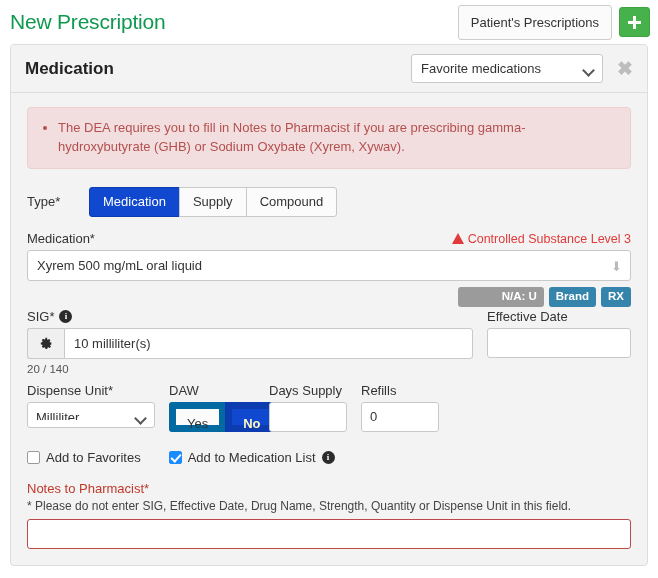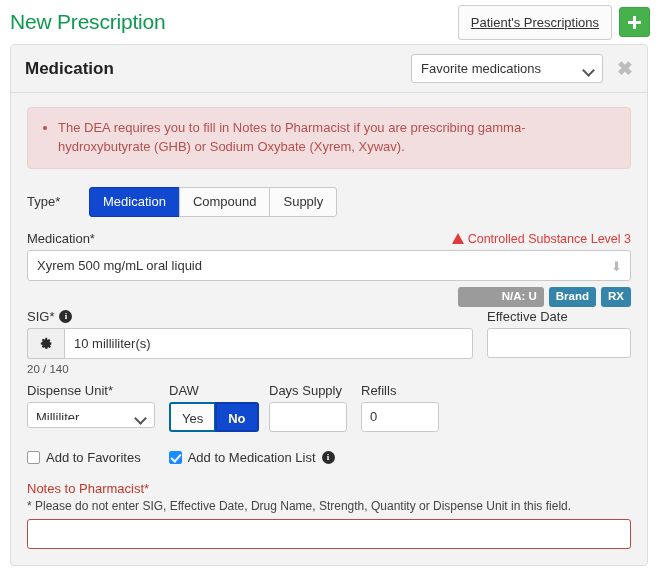--- a/index.html
+++ b/index.html
@@ -41,21 +41,20 @@
     background: #fbfbfb;
     border: 1px solid #cccccc;
     border-radius: 3px;
     padding: 10px 12px;
     font-size: 13px;
     color: #333333;
     line-height: 1;
     cursor: pointer;
     font-family: "Liberation Sans", sans-serif;
     white-space: nowrap;
-    text-decoration: underline;
   }
   .btn-add {
     background: #47b14b;
     border: 1px solid #3fa344;
     border-radius: 3px;
     width: 31px;
     height: 30px;
     display: flex;
     align-items: center;
     justify-content: center;
@@ -344,21 +343,21 @@
     border-radius: 3px;
     font-size: 13px;
     font-family: "Liberation Sans", sans-serif;
     color: #333333;
     padding: 7px 24px 7px 8px;
     height: 26px;
     cursor: pointer;
   }
   .daw-group { display: flex; }
   .daw-group button {
-    border: 2px solid #0369a1;
+    border: 7px solid #0369a1;
     background: #fbfbfb;
     font-size: 13px;
     font-family: "Liberation Sans", sans-serif;
     color: #333333;
     padding: 7px 11px;
     cursor: pointer;
     margin-left: -1px;
     height: 30px;
     box-sizing: border-box;
   }
@@ -468,22 +467,22 @@
     <div class="alert">
       <ul>
         <li>The DEA requires you to fill in Notes to Pharmacist if you are prescribing gamma-hydroxybutyrate (GHB) or Sodium Oxybate (Xyrem, Xywav).</li>
       </ul>
     </div>
 
     <div class="row type-row">
       <span class="type-label">Type*</span>
       <div class="btn-group">
         <button class="active">Medication</button>
+        <button>Supply</button>
         <button>Compound</button>
-        <button>Supply</button>
       </div>
     </div>
 
     <div>
       <div class="med-head">
         <span class="field-label" style="margin-bottom:0">Medication*</span>
         <span class="cs-warning">
           <span class="tri"></span>
           <span>Controlled Substance Level 3</span>
         </span>

